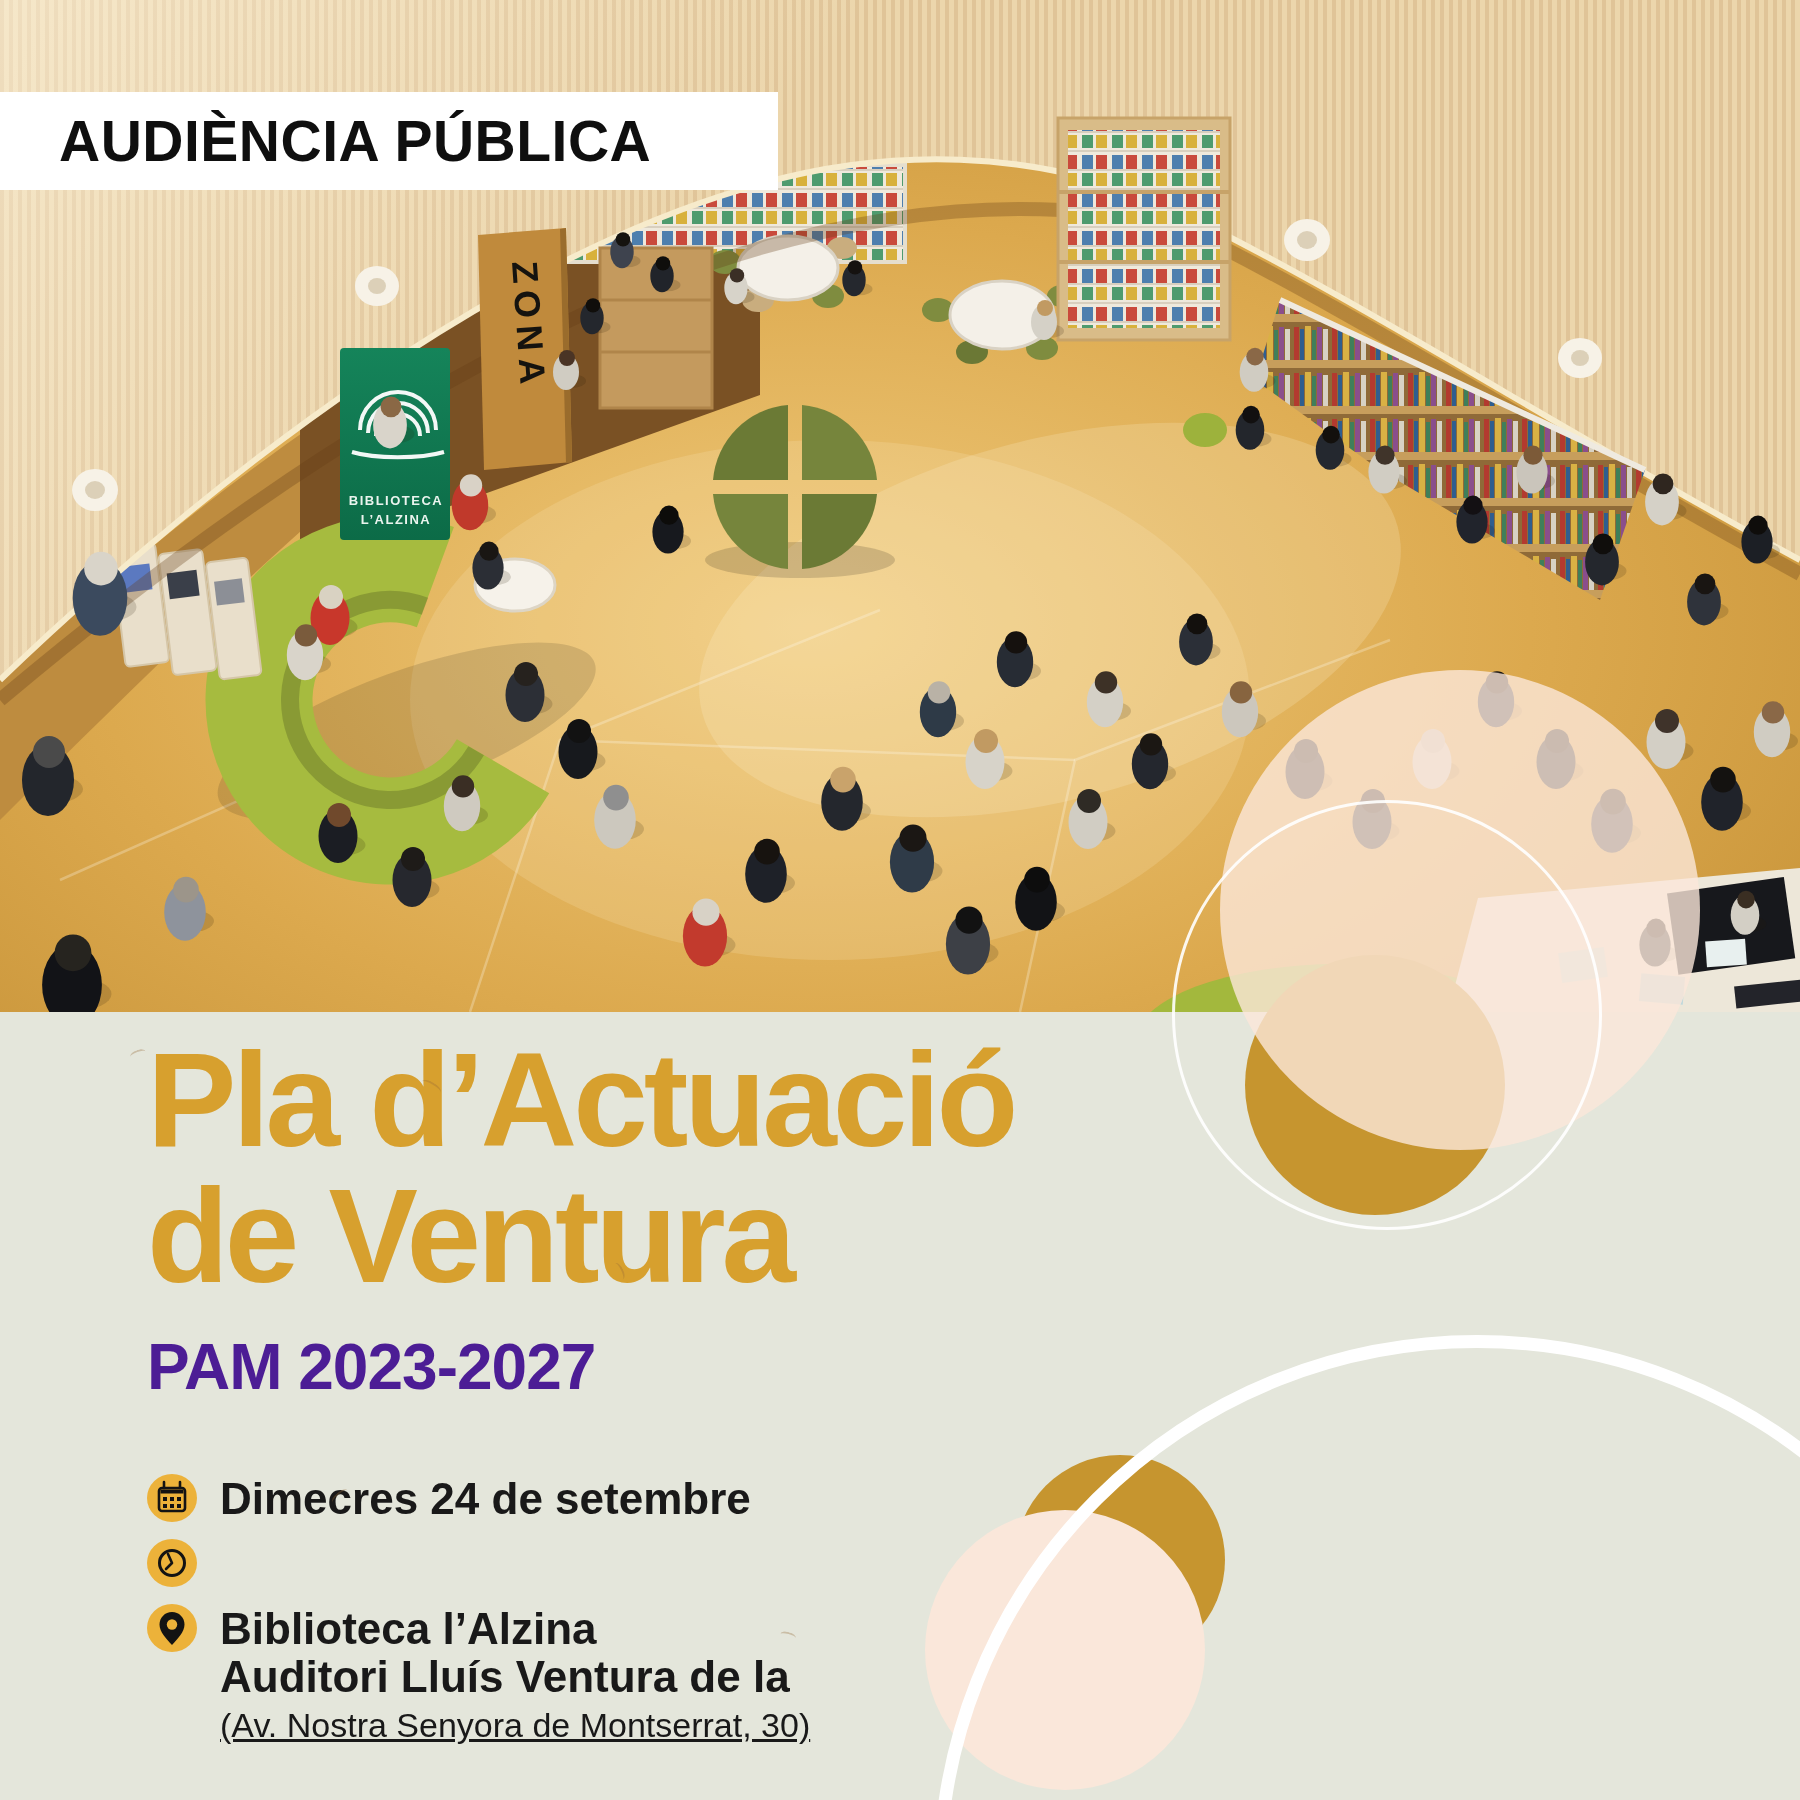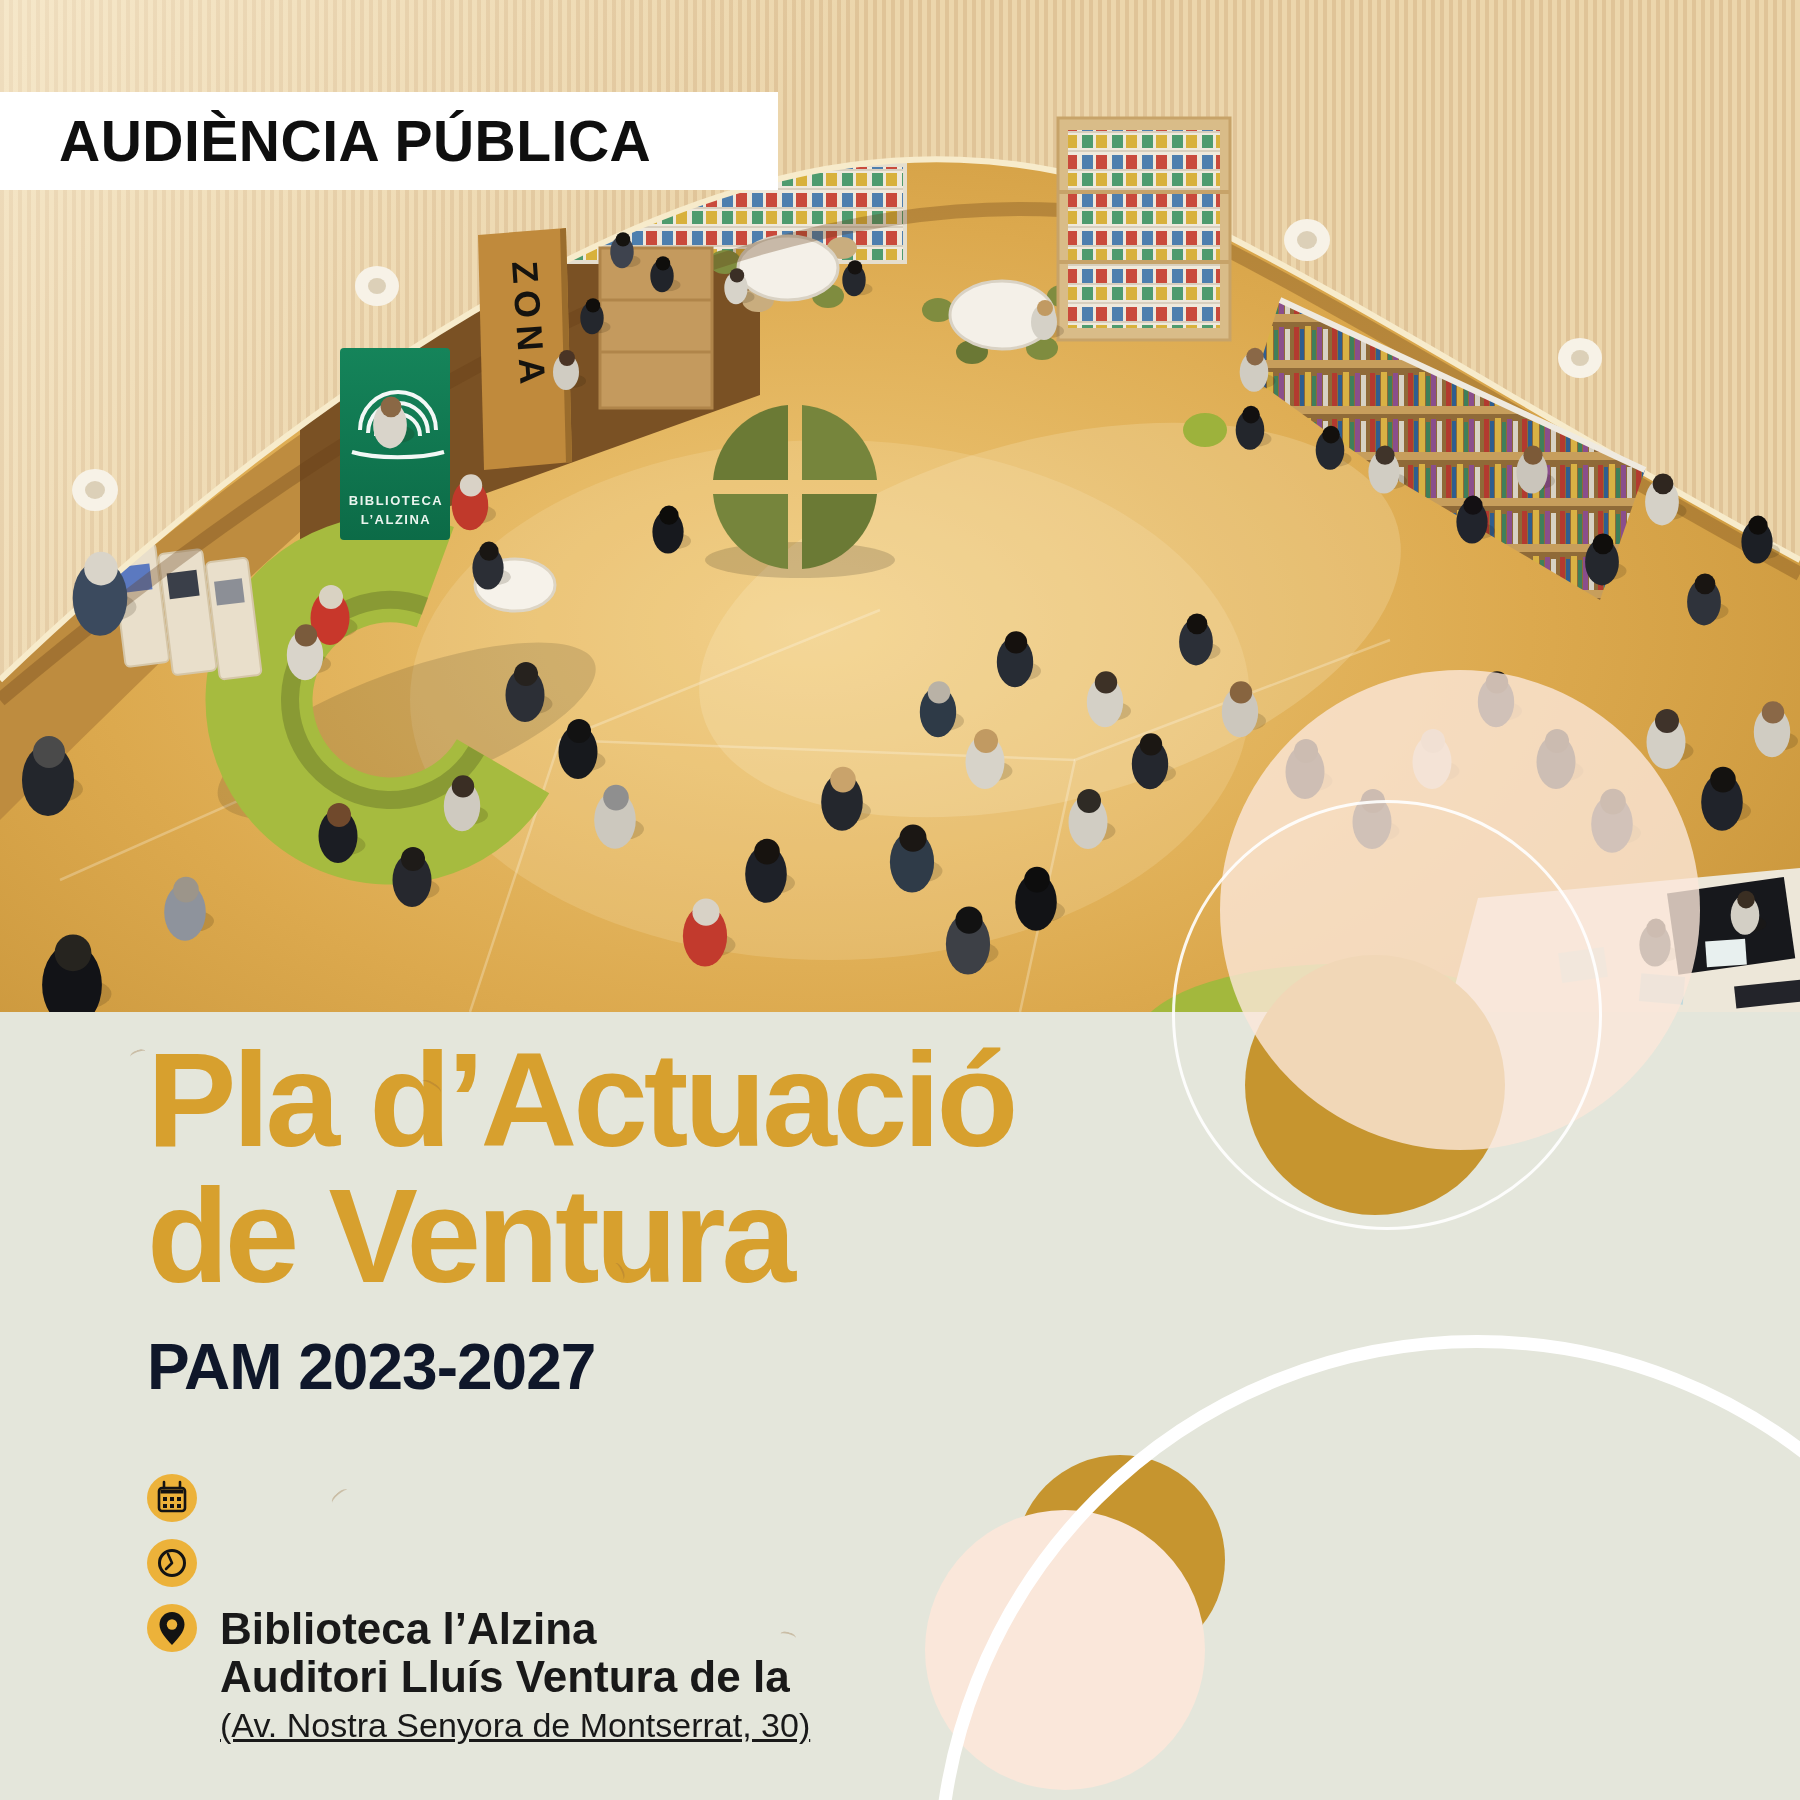--- a/index.html
+++ b/index.html
@@ -16,21 +16,21 @@
     display:flex;align-items:center;padding-left:59px;box-sizing:border-box;z-index:8;
   }
   .badge span{font-size:57px;font-weight:bold;letter-spacing:.5px;color:#0F0F0F;white-space:nowrap;}
   
   .content{
     position:absolute;left:0;top:1012px;width:1800px;height:788px;background:#E4E6DB;
     padding:20px 0 0 147px;box-sizing:border-box;z-index:1;
   }
   .title{margin:0;color:#D7A02E;font-size:134px;line-height:136px;letter-spacing:-4px;font-weight:bold;}
   .title span{display:block;}
-  .subtitle{margin:26px 0 0 0;color:#0f172a;font-size:64px;letter-spacing:-1px;font-weight:bold;}
+  .subtitle{margin:26px 0 0 0;color:#4c1d95;font-size:64px;letter-spacing:-1px;font-weight:bold;}
   .details{list-style:none;margin:70px 0 0 0;padding:0;}
   .details li{display:flex;gap:23px;align-items:flex-start;margin-bottom:17px;}
   .d-icon{width:50px;height:48px;flex:0 0 50px;}
   .d-text{font-size:44px;font-weight:bold;color:#191919;line-height:46px;padding-top:2px;}
   .d-note{font-size:34px;font-weight:normal;color:#191919;margin-top:6px;text-decoration:underline;}
   
   .decor{position:absolute;inset:0;z-index:5;pointer-events:none;}
   .circle{position:absolute;border-radius:50%;box-sizing:border-box;}
   .gold-a{left:1245px;top:955px;width:260px;height:260px;background:#C6952F;}
   .pale-a{left:1220px;top:670px;width:480px;height:480px;background:rgba(251,231,218,0.8);}
@@ -423,20 +423,21 @@
           <rect x="13.5" y="15.5" width="23" height="4" fill="#131313"></rect>
           <g fill="#131313">
             <rect x="16" y="23" width="4" height="4"></rect>
               <rect x="23" y="23" width="4" height="4"></rect>
               <rect x="30" y="23" width="4" height="4"></rect>
             <rect x="16" y="30" width="4" height="4"></rect>
               <rect x="23" y="30" width="4" height="4"></rect>
               <rect x="30" y="30" width="4" height="4"></rect>
           </g>
         </svg>
+        <div class="d-text">Dimecres 24 de setembre</div>
       </li>
       <li>
         <svg class="d-icon" viewBox="0 0 50 48">
           <ellipse cx="25" cy="24" rx="25" ry="24" fill="#ECB23A"></ellipse>
           <circle cx="25" cy="24" r="12.5" fill="none" stroke="#131313" stroke-width="3"></circle>
           <path d="M25,24 L21,15 M25,24 L19,30" stroke="#131313" stroke-width="2.6" stroke-linecap="round"></path>
         </svg>
       </li>
       <li>
         <svg class="d-icon" viewBox="0 0 50 48">

